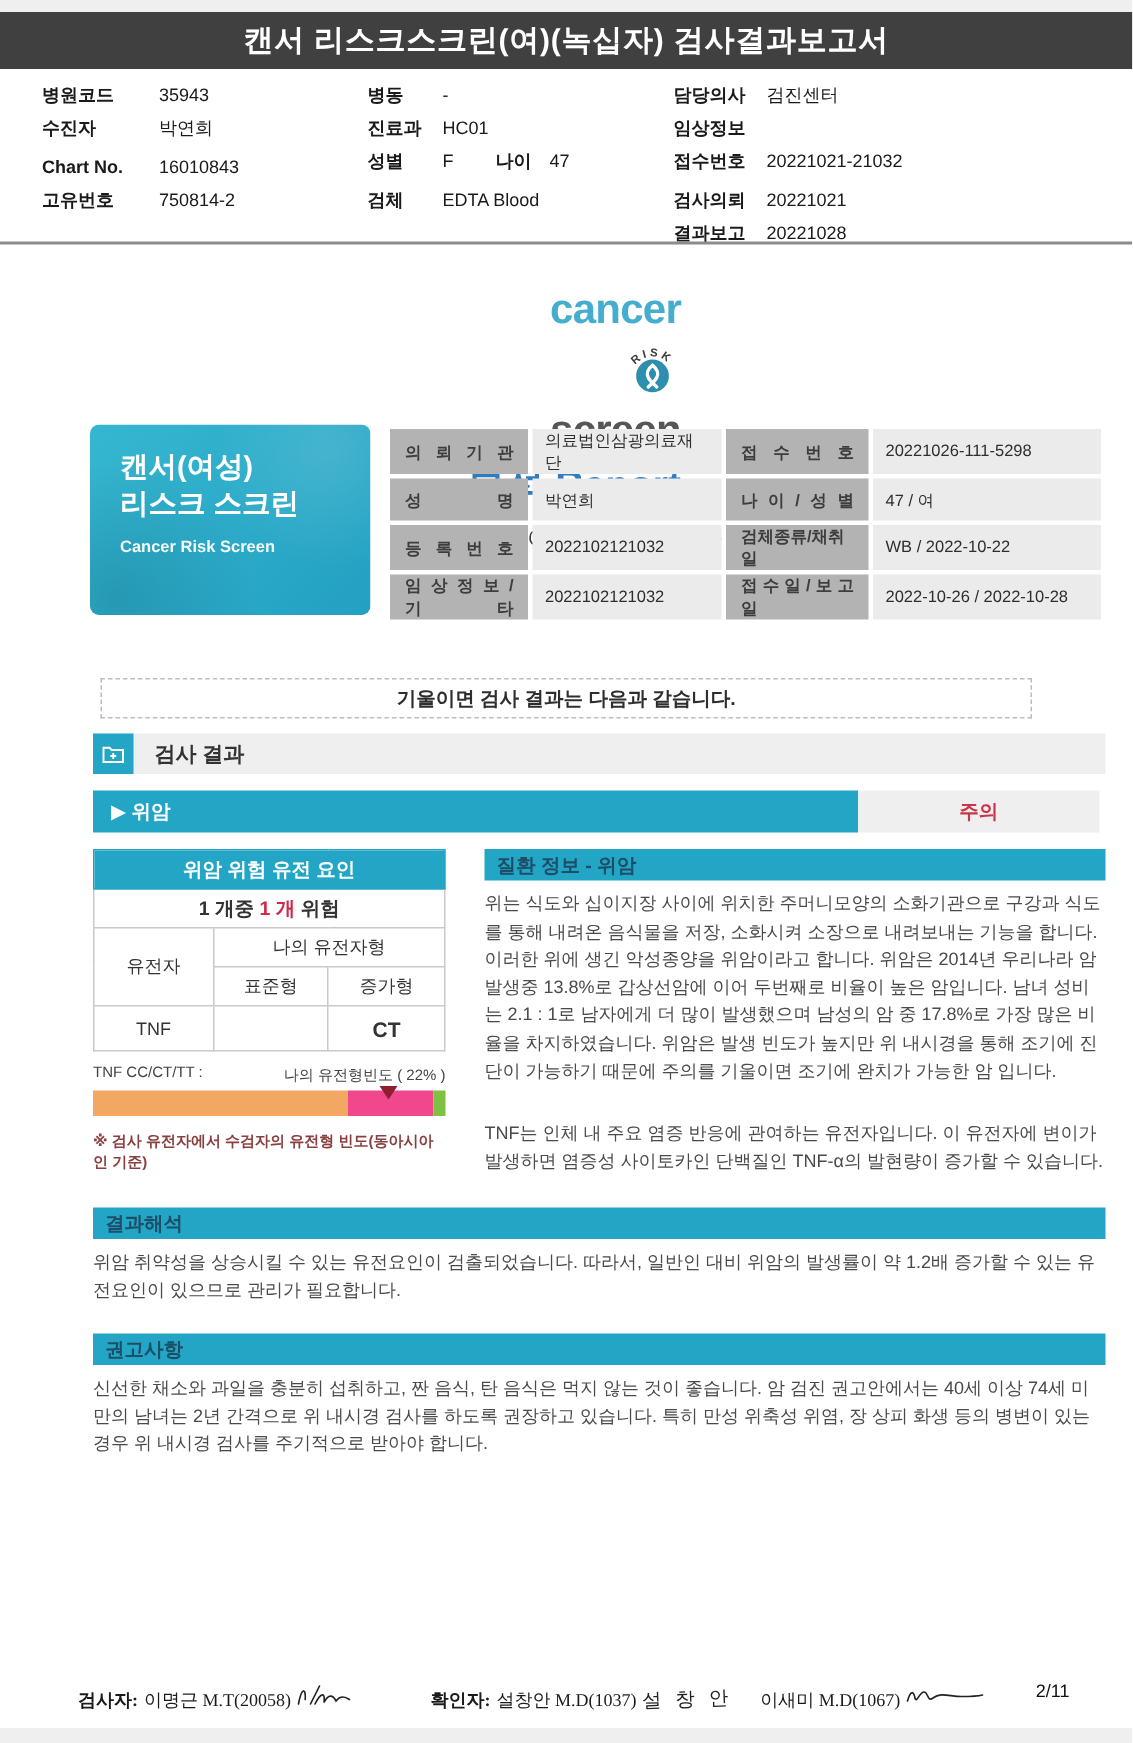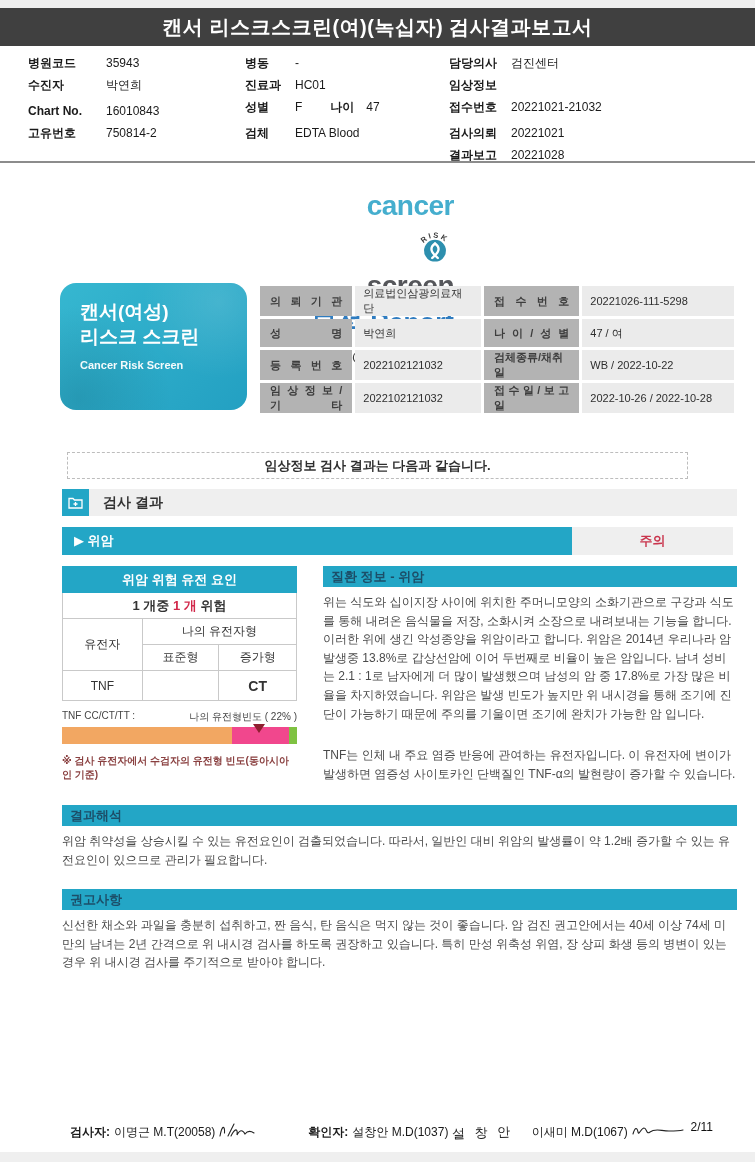--- a/index.html
+++ b/index.html
@@ -30,21 +30,21 @@
   .divider { position:absolute; top:161px; left:0; width:100%; height:2px; background:#8c8c8c; }
 
   .logo-block { position:absolute; top:190px; left:0; width:100%; text-align:center; }
   .logo-row { display:inline-flex; align-items:flex-end; gap:3px;flex-direction:column; }
   .logo-cancer { color:#45AECE; font-size:28px; font-weight:bold; letter-spacing:-.5px; }
   .logo-screen { color:#55565A; font-size:28px; font-weight:bold; letter-spacing:-.5px; }
   .logo-suffix { color:#2F7CC0; font-size:26px; font-weight:bold; margin-left:10px; }
   .logo-subtitle { margin-top:9px; font-size:15px; color:#3a3a3a; letter-spacing:2px; font-weight:500; }
 
   .info-card { position:absolute; top:283px; left:60px; width:677px; display:flex; }
-  .product-box { width:187px; height:127px; border-radius:16px; color:#fff; padding:16px 0 0 20px;
+  .product-box { width:187px; height:127px; border-radius:6px; color:#fff; padding:16px 0 0 20px;
     background:radial-gradient(circle at 85% 15%, rgba(255,255,255,.12), rgba(0,0,0,0) 40%),
                radial-gradient(circle at 10% 90%, rgba(0,60,80,.18), rgba(0,0,0,0) 45%),
                linear-gradient(135deg,#36B7D0,#23A0C2); }
   .product-title { font-size:19px; font-weight:bold; line-height:25px; }
   .product-sub { font-size:11px; font-weight:bold; margin-top:10px; opacity:.95; }
   .card-table { flex:1; margin-left:10px; border-collapse:separate; border-spacing:3px; }
   .card-table th { background:#b3b3b3; color:#3d3d3d; font-size:11px; font-weight:bold;
                    text-align:justify; text-align-last:justify; padding:0 10px; height:28px; }
   .card-table td { background:#ebebeb; color:#2e2e2e; font-size:11px; padding:0 8px; height:28px; }
   .ct-l1 { width:97px; } .ct-v1 { width:128px; } .ct-l2 { width:100px; } .ct-v2 { width:158px; }
@@ -84,21 +84,21 @@
   .sub-section-header { height:21px; background:#23A6C6; color:#1C4E68; font-size:13px; font-weight:bold;
                         line-height:21px; padding-left:8px; }
   .sub-section-body { font-size:12px; color:#4a4a4a; line-height:1.55; margin-top:6px; }
   .right-gap { height:17px; }
 
   .full-section { position:absolute; left:62px; width:675px; }
   .sec-interpretation { top:805px; }
   .sec-recommendation { top:889px; }
 
   .footer { position:absolute; top:1122px; left:0; right:0; height:30px; font-size:12px; color:#1a1a1a; }
-  .footer-inner { display:flex; align-items:center; margin-left:70px; }
+  .footer-inner { display:flex; align-items:center; margin-left:52px;font-family:Liberation Serif, serif; }
   .f-gap1 { width:38px; } .f-gap2 { width:18px; }
   .sig-svg { margin-left:3px; }
   .sig-text { font-size:13px; margin-left:4px; transform:rotate(-2deg); letter-spacing:3px; color:#222; }
   .page-num { position:absolute; right:42px; top:-2px; font-size:12px; color:#111; }
   .f-label { font-weight:bold; margin-right:4px; }
 </style>
 </head>
 <body>
 
 <div class="page">
@@ -225,21 +225,21 @@
       <tr>
         <th>임 상 정 보 / 기 타</th>
         <td>2022102121032</td>
         <th>접 수 일 / 보 고 일</th>
         <td>2022-10-26 / 2022-10-28</td>
       </tr>
     </tbody>
       </table>
   </div>
 
-  <div class="result-note">임상정보 검사 결과는 다음과 같습니다.</div>
+  <div class="result-note">기울이면 검사 결과는 다음과 같습니다.</div>
 
   <div class="section-header">
     <span class="section-icon">
       <svg width="17" height="17" viewBox="0 0 17 17">
         <path d="M2 4.5 h4 l1.5 1.5 h7.5 v8 h-13 z" fill="none" stroke="#fff" stroke-width="1.3"></path>
         <path d="M8.5 8 v4 M6.5 10 h4" stroke="#fff" stroke-width="1.3"></path>
       </svg>
     </span>
     <span class="section-title">검사 결과</span>
   </div>

